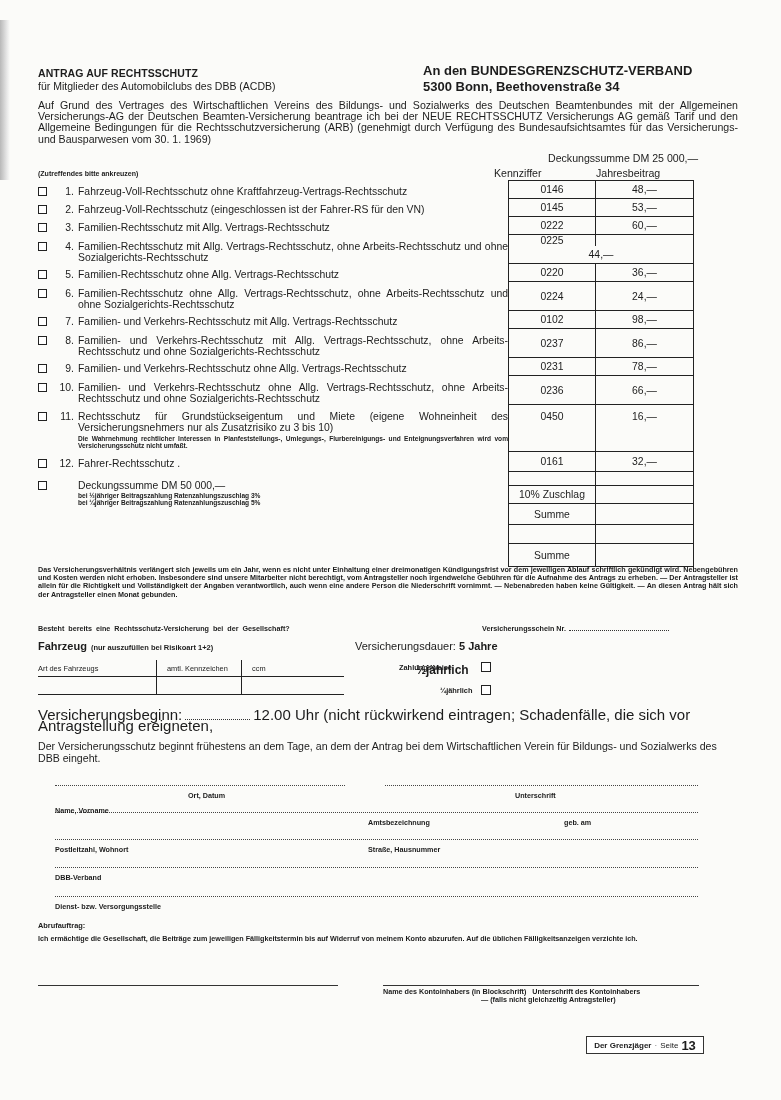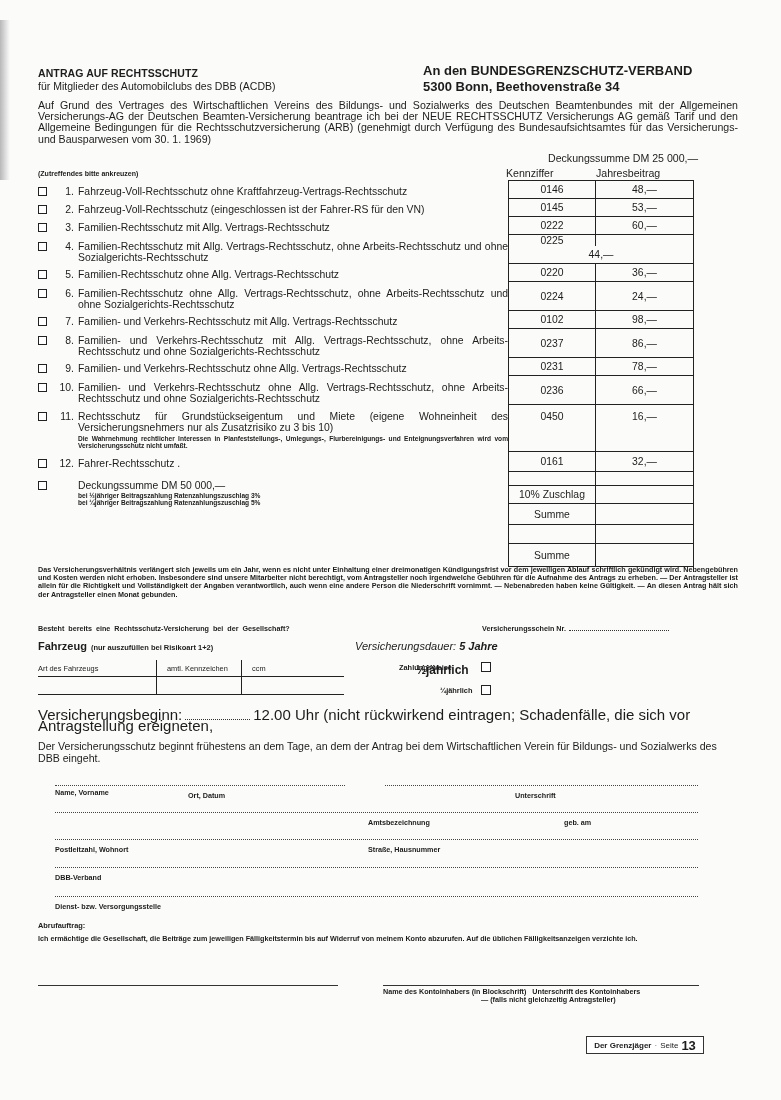--- a/index.html
+++ b/index.html
@@ -11,21 +11,21 @@
 
   .h-left-title { left: 38px; top: 67px; font-size: 10.5px; font-weight: bold; letter-spacing: 0.1px; }
   .h-left-sub { left: 38px; top: 80px; font-size: 10.5px; }
   .h-right-title { left: 423px; top: 63px; font-size: 13px; font-weight: bold; }
   .h-right-sub { left: 423px; top: 79px; font-size: 13px; font-weight: bold; }
 
   .intro { left: 38px; top: 100px; width: 700px; font-size: 10.6px; line-height: 11.2px; text-align: justify; }
 
   .cov-label { left: 548px; top: 152px; font-size: 10.6px; }
   .hint { left: 38px; top: 170px; font-size: 7px; font-weight: bold; }
-  .col-h1 { left: 506px; top: 167px; font-size: 10.6px; }
+  .col-h1 { left: 494px; top: 167px; font-size: 10.6px; }
   .col-h2 { left: 596px; top: 167px; font-size: 10.6px; }
 
   .item { position: absolute; left: 38px; width: 470px; font-size: 10.4px; line-height: 11px; }
   .item .cb { position: absolute; left: 0; top: 1px; width: 9px; height: 9px; border: 1px solid #222; background: #fff; }
   .item .num { position: absolute; left: 14px; width: 22px; text-align: right; }
   .item .txt { position: absolute; left: 40px; width: 430px; text-align: justify; }
   .item .small { font-size: 6.6px; line-height: 7.4px; font-weight: bold; display: block; margin-top: 2px; }
 
   .tbl { position: absolute; left: 508px; top: 180px; width: 186px; border: 1px solid #222; border-bottom: none; }
   .tbl .row { display: flex; border-bottom: 1px solid #222; }
@@ -33,21 +33,21 @@
   .tbl .c2 { flex: 1; display: flex; align-items: center; justify-content: center; font-size: 10.4px; }
 
   .terms { left: 38px; top: 566px; width: 700px; font-size: 7.2px; line-height: 8.2px; font-weight: bold; text-align: justify; }
 
   .exists { left: 38px; top: 624px; font-size: 7.2px; font-weight: bold; word-spacing: 2px; }
   .policyno { left: 482px; top: 624px; font-size: 7.2px; font-weight: bold; }
   .policyno .dots { display: inline-block; width: 100px; border-bottom: 1px dotted #333; margin-left: 3px; }
 
   .veh-title { left: 38px; top: 640px; font-size: 11px; font-weight: bold; }
   .veh-title .paren { font-size: 7.5px; font-weight: bold; margin-left: 4px; }
-  .duration { left: 355px; top: 640px; font-size: 11px; font-style: italic; }
+  .duration { left: 355px; top: 640px; font-size: 11px; }
   .duration b { font-weight: bold; }
 
   .vtable { position: absolute; left: 38px; top: 660px; width: 306px; }
   .vtable .vh { display: flex; height: 17px; border-bottom: 1.5px solid #222; font-size: 7.4px; }
   .vtable .vr { display: flex; height: 18px; border-bottom: 1.5px solid #222; }
   .vtable .vc1 { width: 118px; padding-top: 4px; }
   .vtable .vc2 { width: 85px; border-left: 1px solid #222; padding-left: 10px; padding-top: 4px; }
   .vtable .vc3 { flex: 1; border-left: 1px solid #222; padding-left: 10px; padding-top: 4px; }
 
   .payway { left: 367px; top: 663px; font-size: 7.4px; font-weight: bold; margin-left: 32px; }
@@ -276,21 +276,21 @@
   </div>
 
   <div class="abs starts">Der Versicherungsschutz beginnt frühestens an dem Tage, an dem der Antrag bei dem Wirtschaftlichen Verein für Bildungs- und Sozialwerks des DBB eingeht.</div>
 
   <div class="line-dot" style="left:55px; top:785px; width:290px;"></div>
   <div class="lbl" style="left:188px; top:791px;">Ort, Datum</div>
   <div class="line-dot" style="left:385px; top:785px; width:313px;"></div>
   <div class="lbl" style="left:515px; top:791px;">Unterschrift</div>
 
   <div class="line-dot" style="left:55px; top:812px; width:643px;"></div>
-  <div class="lbl" style="left:55px; top:788px;">Name, Vorname</div>
+  <div class="lbl" style="left:55px; top:806px;">Name, Vorname</div>
   <div class="lbl" style="left:368px; top:818px;">Amtsbezeichnung</div>
   <div class="lbl" style="left:564px; top:818px;">geb. am</div>
 
   <div class="line-dot" style="left:55px; top:839px; width:643px;"></div>
   <div class="lbl" style="left:55px; top:845px;">Postleitzahl, Wohnort</div>
   <div class="lbl" style="left:368px; top:845px;">Straße, Hausnummer</div>
 
   <div class="line-dot" style="left:55px; top:867px; width:643px;"></div>
   <div class="lbl" style="left:55px; top:873px;">DBB-Verband</div>
 

